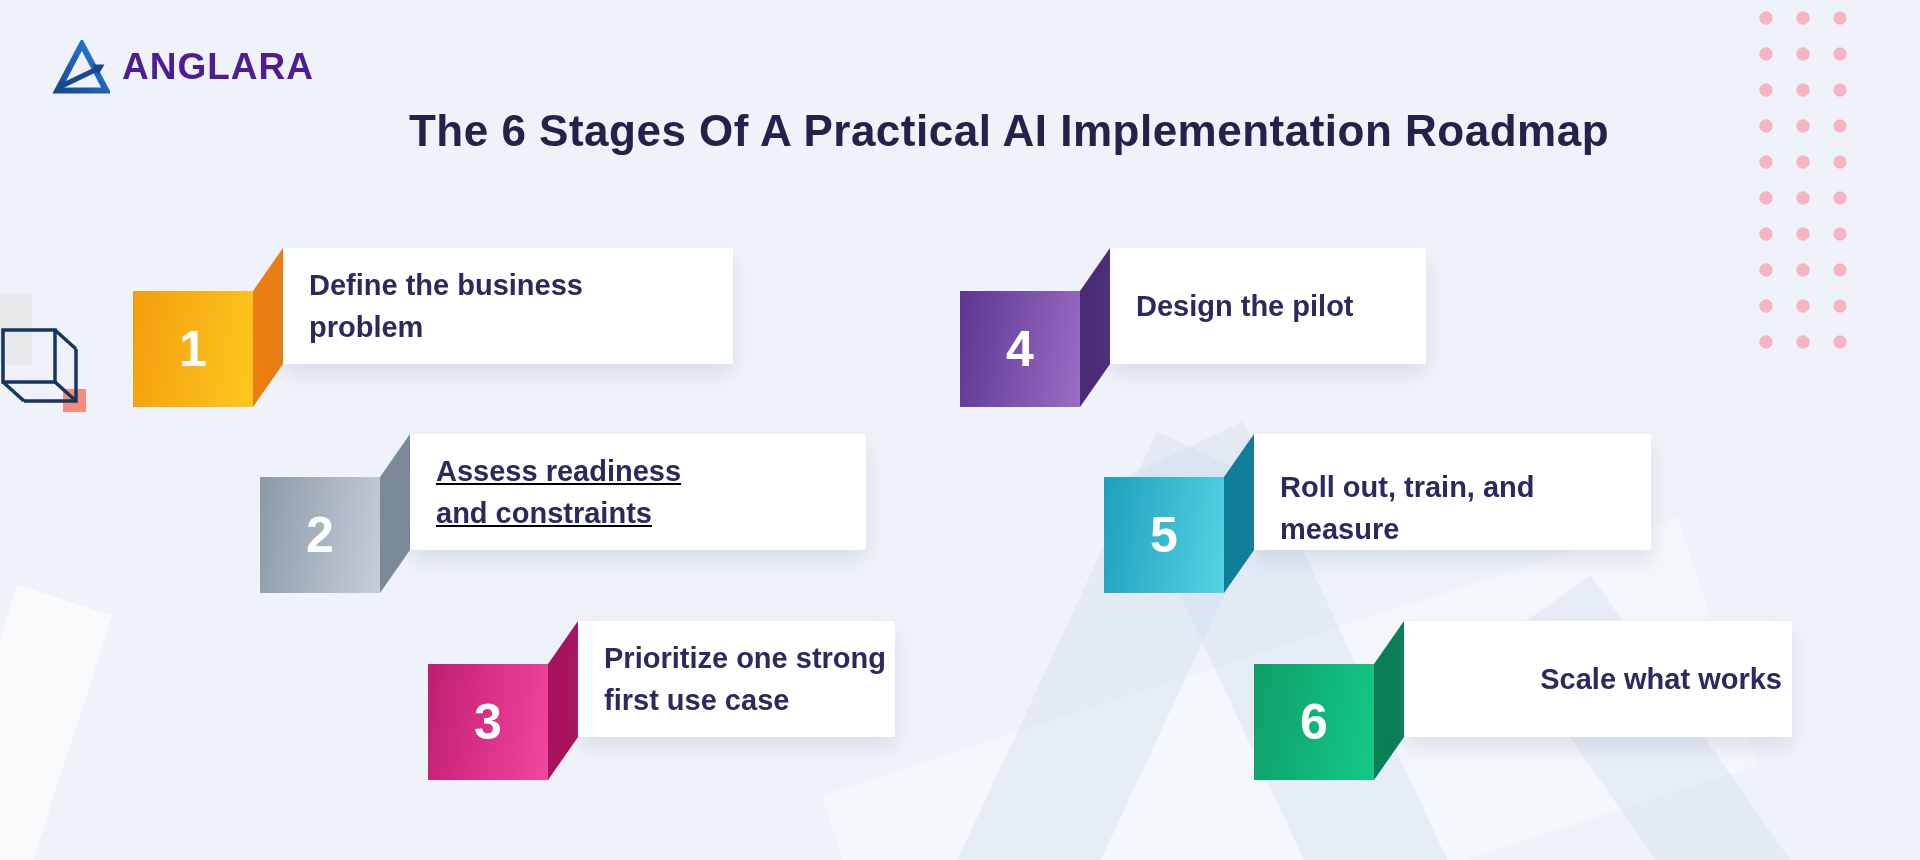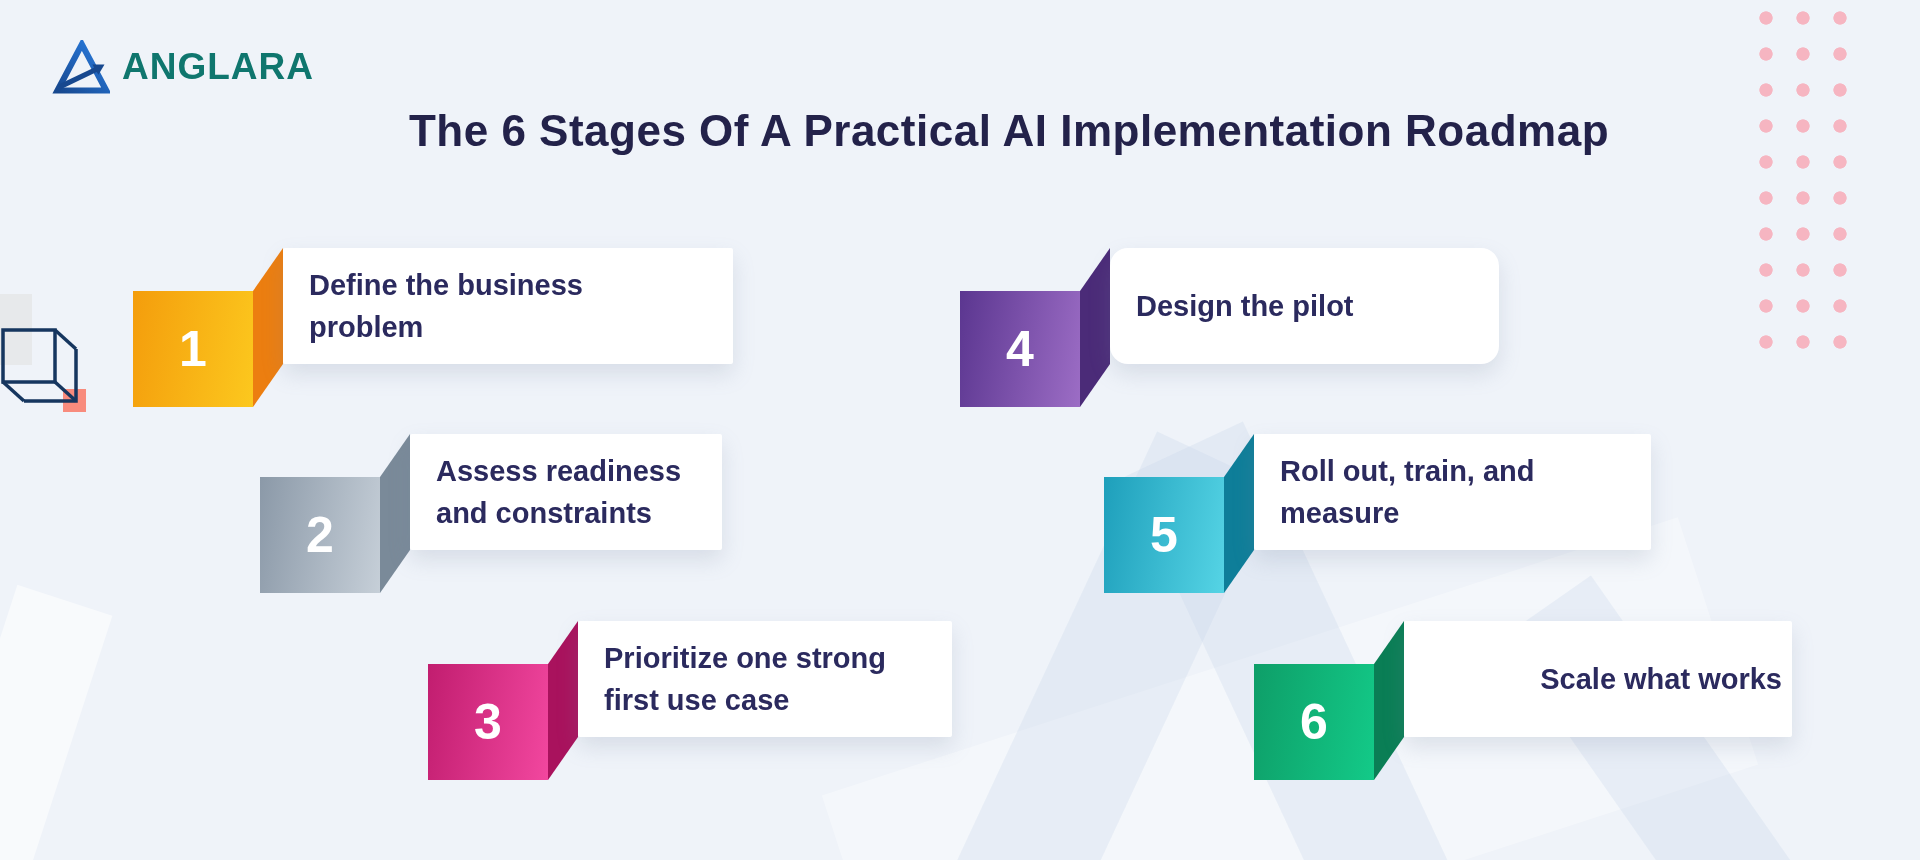--- a/index.html
+++ b/index.html
@@ -21,21 +21,21 @@
   
   .dot-grid{
     position:absolute;left:1748px;top:0px;width:112px;height:352px;z-index:1;
     background-image:radial-gradient(circle 6.5px at 18px 18px,#f6b5c1 6.3px,rgba(246,181,193,0) 7px);
     background-size:37px 36px;
   }
 
   
   .logo{position:absolute;left:52px;top:40px;display:flex;align-items:center;gap:12px;z-index:2;}
   .logo svg{display:block;}
-  .brand-name{font-size:37px;font-weight:800;letter-spacing:1px;color:#0f766e;}
+  .brand-name{font-size:37px;font-weight:800;letter-spacing:1px;color:#4c1d95;}
 
   
   .title-wrap{position:absolute;left:0;top:106px;width:1920px;text-align:center;padding-left:98px;box-sizing:border-box;z-index:2;}
   .page-title{font-size:44px;font-weight:700;color:#23224a;letter-spacing:0.5px;}
 
   
   .corner-square{position:absolute;left:0;top:294px;width:32px;height:71px;background:#e7e9eb;z-index:1;}
   .accent-square{position:absolute;left:63px;top:389px;width:23px;height:23px;background:#f8806f;opacity:.9;z-index:1;}
   .cube-icon{position:absolute;left:0;top:322px;z-index:2;}
 
@@ -54,24 +54,24 @@
     position:absolute;left:150px;top:0;height:116px;background:#ffffff;
     border-radius:2px;box-shadow:0 10px 22px rgba(120,135,160,0.20);
     display:flex;align-items:center;
   }
   .card-label{
     padding-left:26px;padding-right:10px;
     font-size:29px;font-weight:600;line-height:1.45;color:#2b2a5e;
     white-space:pre;
   }
   .s1{left:133px;top:248px;}  .s1 .card{width:450px;}
-  .s2{left:260px;top:434px;}  .s2 .card{width:312px;}
-  .s3{left:428px;top:621px;}  .s3 .card{width:374px;}
-  .s4{left:960px;top:248px;}  .s4 .card{width:389px;border-radius:18px;}
-  .s5{left:1104px;top:434px;} .s5 .card{width:397px;}
+  .s2{left:260px;top:434px;}  .s2 .card{width:456px;text-decoration:underline;}
+  .s3{left:428px;top:621px;}  .s3 .card{width:317px;}
+  .s4{left:960px;top:248px;}  .s4 .card{width:316px;}
+  .s5{left:1104px;top:434px;} .s5 .card{width:397px;align-items:flex-end;}
   .s6{left:1254px;top:621px;} .s6 .card{width:388px;justify-content:flex-end;}
 </style>
 </head>
 <body>
 
 <div class="canvas">
 
   <div class="wm wm-e"></div>
   <div class="wm wm-a"></div>
   <div class="wm wm-b"></div>

